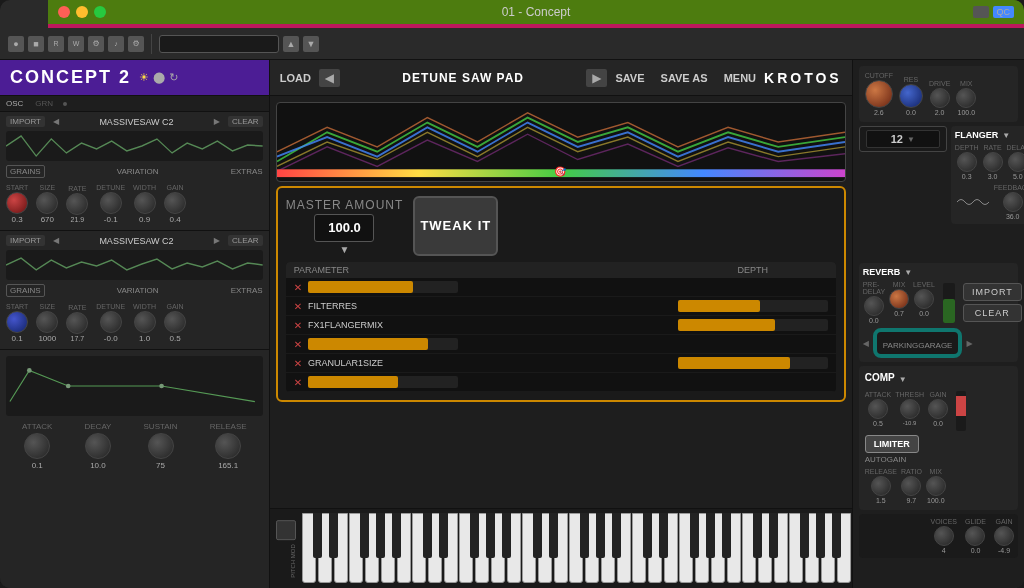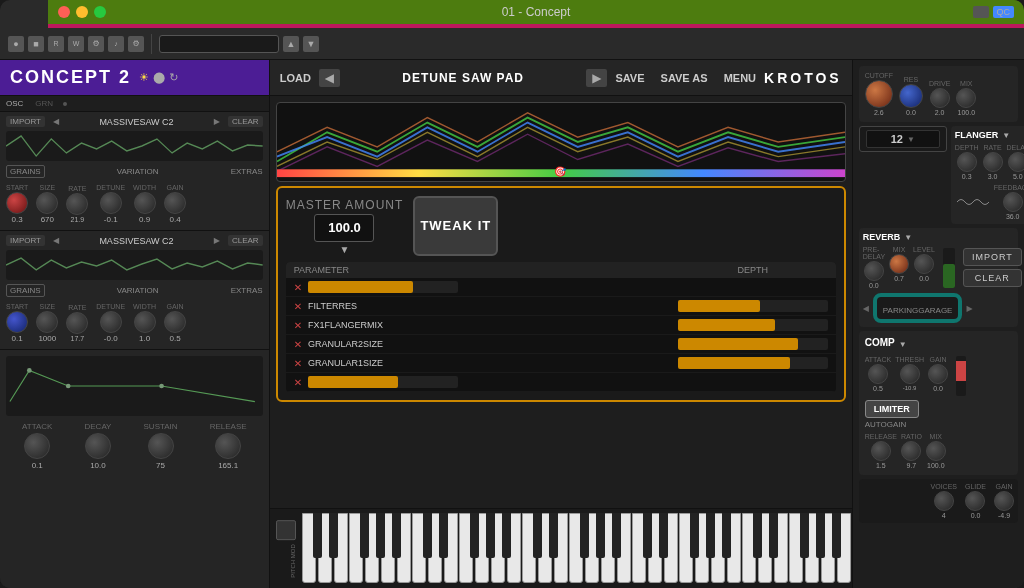--- a/index.html
+++ b/index.html
@@ -379,21 +379,20 @@
   </div>
                 <div class="param-row">
     <span class="param-x">✕</span>
     <span class="param-name">FX1FLANGERMIX</span>
     <div class="param-depth-bar">
       <div class="param-depth-fill" style="width:65%;"></div>
     </div>
   </div>
                 <div class="param-row">
     <span class="param-x">✕</span>
-    <span class="param-name">GRANULAR2SIZE</span>
     <div class="param-depth-bar">
       <div class="param-depth-fill" style="width:80%;"></div>
     </div>
   </div>
                 <div class="param-row">
     <span class="param-x">✕</span>
     <span class="param-name">GRANULAR1SIZE</span>
     <div class="param-depth-bar">
       <div class="param-depth-fill" style="width:75%;"></div>
     </div>
@@ -552,21 +551,21 @@
             </div>
             <div class="eff-knob-group">
               <span class="eff-knob-label">VOICES</span>
               <div class="eff-knob"></div>
               <span class="eff-knob-value">5</span>
             </div>
           </div>
         </div>
       </div>
 
-      <div style="background:#252525;border-radius:4px;padding:4px;">
+      <div style="background:#252525;border-radius:4px;padding:4px;margin-top:35px;">
         <div style="display:flex;align-items:center;gap:4px;margin-bottom:4px;">
           <span style="color:#fff;font-size:9px;font-weight:bold;">REVERB</span>
           <span style="color:#aaa;font-size:8px;cursor:pointer;">▼</span>
         </div>
         <div style="display:flex;align-items:center;gap:4px;">
           <div style="display:flex;gap:4px;">
             <div class="eff-knob-group">
               <span class="eff-knob-label">PRE-DELAY</span>
               <div class="eff-knob"></div>
               <span class="eff-knob-value">0.0</span>

